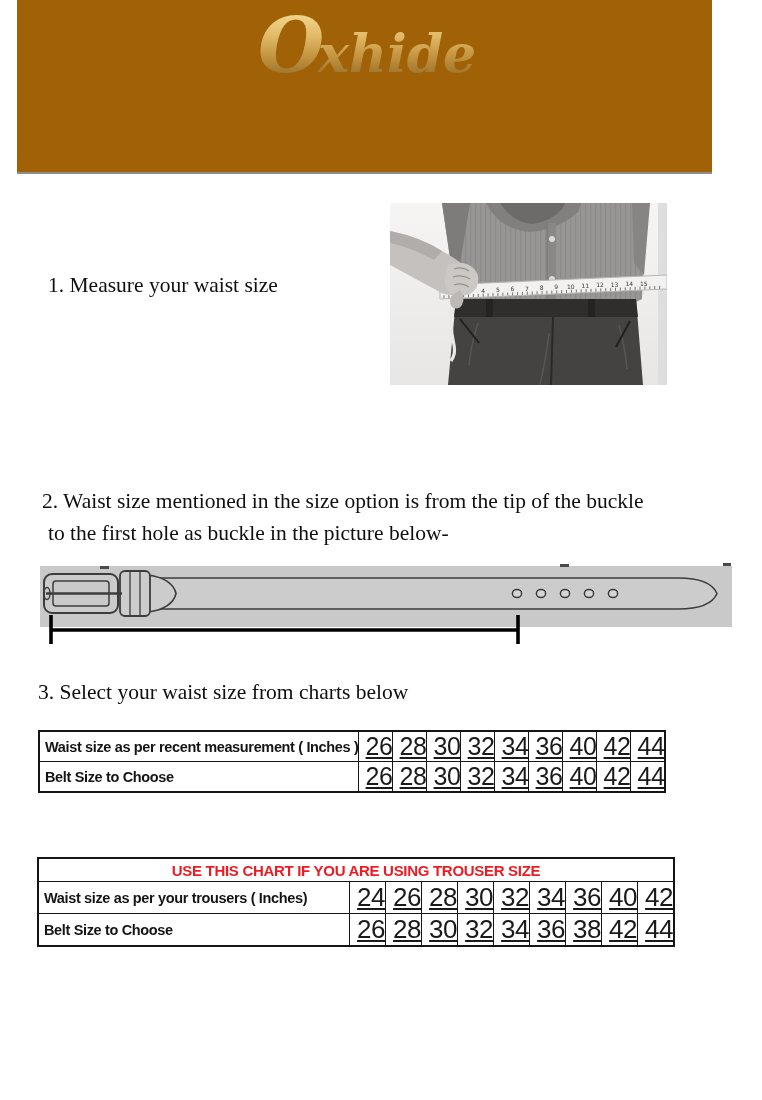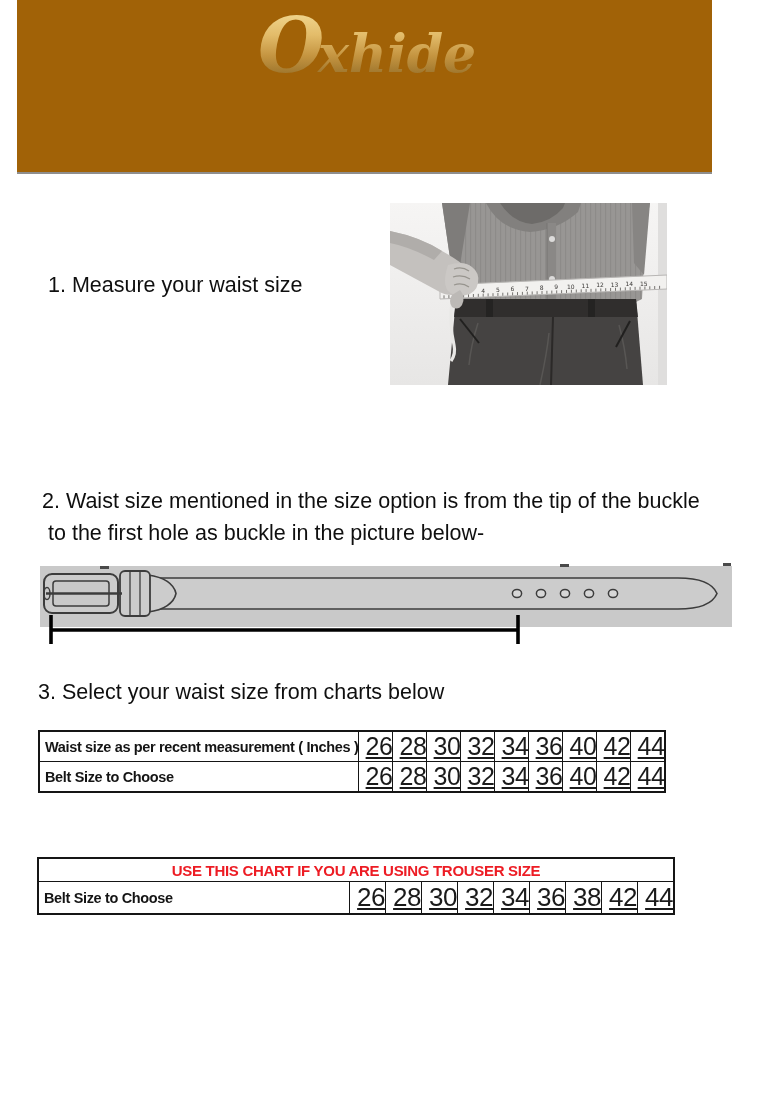--- a/index.html
+++ b/index.html
@@ -9,21 +9,21 @@
 
   
   .header{left:17px;top:0;width:695px;height:172px;background:#a16207;
           border-bottom:2px solid #8e8e8e;}
   .logo-svg{position:absolute;left:50%;top:4px;transform:translateX(-50%);}
   .guide-title{position:absolute;left:0;top:99px;width:762px;height:52px;
                line-height:52px;text-align:center;color:#ffffff;
                font-size:40px;font-weight:800;letter-spacing:-0.5px;}
 
   
-  .step{font-size:21.5px;color:#0f0f0f;white-space:nowrap;}
+  .step{font-size:21.5px;color:#0f0f0f;white-space:nowrap;font-family:Liberation Serif, serif;}
   .step1{left:48px;top:273px;}
   .step2{left:42px;top:485px;line-height:32px;}
   .step2 .l2{padding-left:6px;}
   .step3{left:38px;top:680px;}
 
   
   .photo-svg{left:390px;top:203px;}
   .belt-svg{left:36px;top:556px;}
 
   
@@ -242,20 +242,32 @@
         <td class="num">44</td>
       </tr>
     </tbody>
 </table>
 
 <table class="size-table t2">
   <tbody>
     <tr>
       <td class="red-head" colspan="10">USE THIS CHART IF YOU ARE USING TROUSER SIZE</td>
     </tr>
+  <tr class="data-row">
+        <td class="lbl">Waist size as per your trousers ( Inches)</td>
+        <td class="num">24</td>
+        <td class="num">26</td>
+        <td class="num">28</td>
+        <td class="num">30</td>
+        <td class="num">32</td>
+        <td class="num">34</td>
+        <td class="num">36</td>
+        <td class="num">40</td>
+        <td class="num">42</td>
+      </tr>
       <tr class="data-row">
         <td class="lbl">Belt Size to Choose</td>
         <td class="num">26</td>
         <td class="num">28</td>
         <td class="num">30</td>
         <td class="num">32</td>
         <td class="num">34</td>
         <td class="num">36</td>
         <td class="num">38</td>
         <td class="num">42</td>

